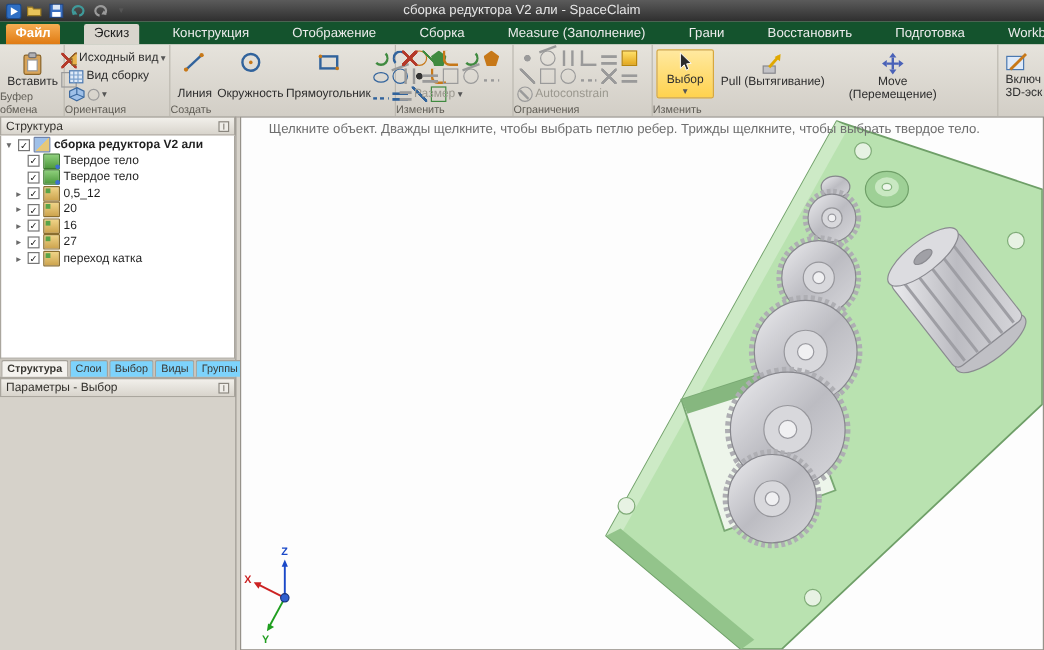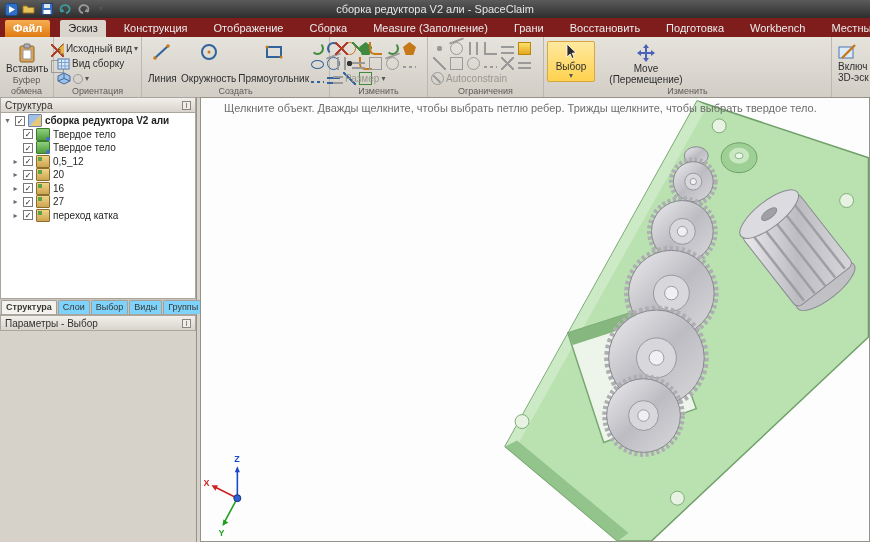--- a/index.html
+++ b/index.html
@@ -5,30 +5,30 @@
   html,body{margin:0;padding:0;}
   body{width:870px;height:542px;position:relative;overflow:hidden;
        font-family:"Liberation Sans",sans-serif;background:#d6d2ca;-webkit-font-smoothing:antialiased;}
   
   .titlebar{position:absolute;top:0;left:0;right:0;height:18px;
     background:linear-gradient(#5b5b5b,#2e2e2e);display:flex;align-items:center;}
   .qat{display:flex;align-items:center;gap:4px;padding-left:4px;z-index:2;}
   .qat .qi{width:14px;height:13px;display:flex;align-items:center;justify-content:center;}
   .win-title{position:absolute;left:0;right:0;text-align:center;font-size:11px;color:#e6e6e6;}
   
-  .tabrow{position:absolute;top:18px;left:0;right:0;height:19px;background:#7f1d1d;
-    display:flex;align-items:flex-end;padding-left:5px;gap:10px;}
+  .tabrow{position:absolute;top:18px;left:0;right:0;height:19px;background:#14532d;
+    display:flex;align-items:flex-end;padding-left:5px;gap:20px;}
   .tab{font-size:11px;color:#ececec;padding:2px 8px 3px;border-radius:2px 2px 0 0;white-space:nowrap;cursor:default;}
   .tab.file{background:linear-gradient(#f7ae53,#df7a12);color:#fff;font-weight:bold;}
   .tab.active{background:#d9d5cd;color:#1d1d1d;}
   
   .ribbon{position:absolute;top:37px;left:0;right:0;height:60px;display:flex;
     background:linear-gradient(#e6e3dc,#d2cec6);border-bottom:1px solid #a9a59d;overflow:hidden;}
   .rgroup{position:relative;height:100%;border-right:1px solid #bcb8b0;padding:4px 3px 12px;box-sizing:border-box;flex:none;}
-  .glabel{position:absolute;bottom:0;left:0;right:0;text-align:center;font-size:9px;color:#5f5c55;line-height:11px;}
+  .glabel{position:absolute;bottom:0;left:0;right:0;font-size:9px;color:#5f5c55;line-height:11px;}
   .bigbtn{display:flex;flex-direction:column;align-items:center;justify-content:space-between;
     font-size:10px;color:#2e2e2e;line-height:1.1;padding:1px 2px;border:1px solid transparent;border-radius:2px;text-align:center;}
   .bigbtn.sel{background:linear-gradient(#ffe9a0,#ffd24e);border-color:#d8a83c;}
   .gray{color:#9b988f !important;}
   .rrow{display:flex;align-items:center;gap:2px;font-size:10px;color:#2e2e2e;height:15px;white-space:nowrap;}
   .chev{font-size:8px;color:#555;line-height:8px;}
   
   .si{width:13px;height:13px;display:inline-block;box-sizing:border-box;flex:none;}
   .si-line{background:linear-gradient(45deg,transparent 44%,#31639c 44%,#31639c 56%,transparent 56%);}
   .si-arc{border:2px solid transparent;border-top-color:#31639c;border-left-color:#31639c;border-radius:50%;}
@@ -268,20 +268,28 @@
   </div>
 
   <div class="rgroup" style="width:288px">
     <div style="display:flex;align-items:flex-start;height:100%">
       <div class="bigbtn sel" style="width:42px">
         <svg width="16" height="18">
             <path d="M4,1 L4,14 L7.2,11 L9,15.5 L11,14.5 L9.2,10.2 L13,9.8 Z" fill="#2b2b2b" stroke="#fff" stroke-width="0.8"></path>
           </svg>
         <span>Выбор</span>
         <span class="chev">▾</span>
+      </div>
+      <div class="bigbtn" style="width:92px">
+        <svg width="20" height="20">
+            <rect x="2" y="12" width="10" height="6" fill="#c2c2c6" stroke="#88888c"></rect>
+            <line x1="7" y1="13" x2="15" y2="4" stroke="#e0a800" stroke-width="2.4"></line>
+            <path d="M16.5,2 L16,8 L11.5,4.5 Z" fill="#e0a800"></path>
+          </svg>
+        <span>Pull (Вытягивание)</span>
       </div>
       <div class="bigbtn" style="width:96px">
         <svg width="20" height="20">
             <path d="M10,1 L13,5 L7,5 Z M10,19 L13,15 L7,15 Z M1,10 L5,7 L5,13 Z M19,10 L15,7 L15,13 Z" fill="#4a62b8"></path>
             <path d="M10,5 V15 M5,10 H15" stroke="#4a62b8" stroke-width="2"></path>
           </svg>
         <span>Move (Перемещение)</span>
       </div>
     </div>
     <div class="glabel">Изменить</div>

